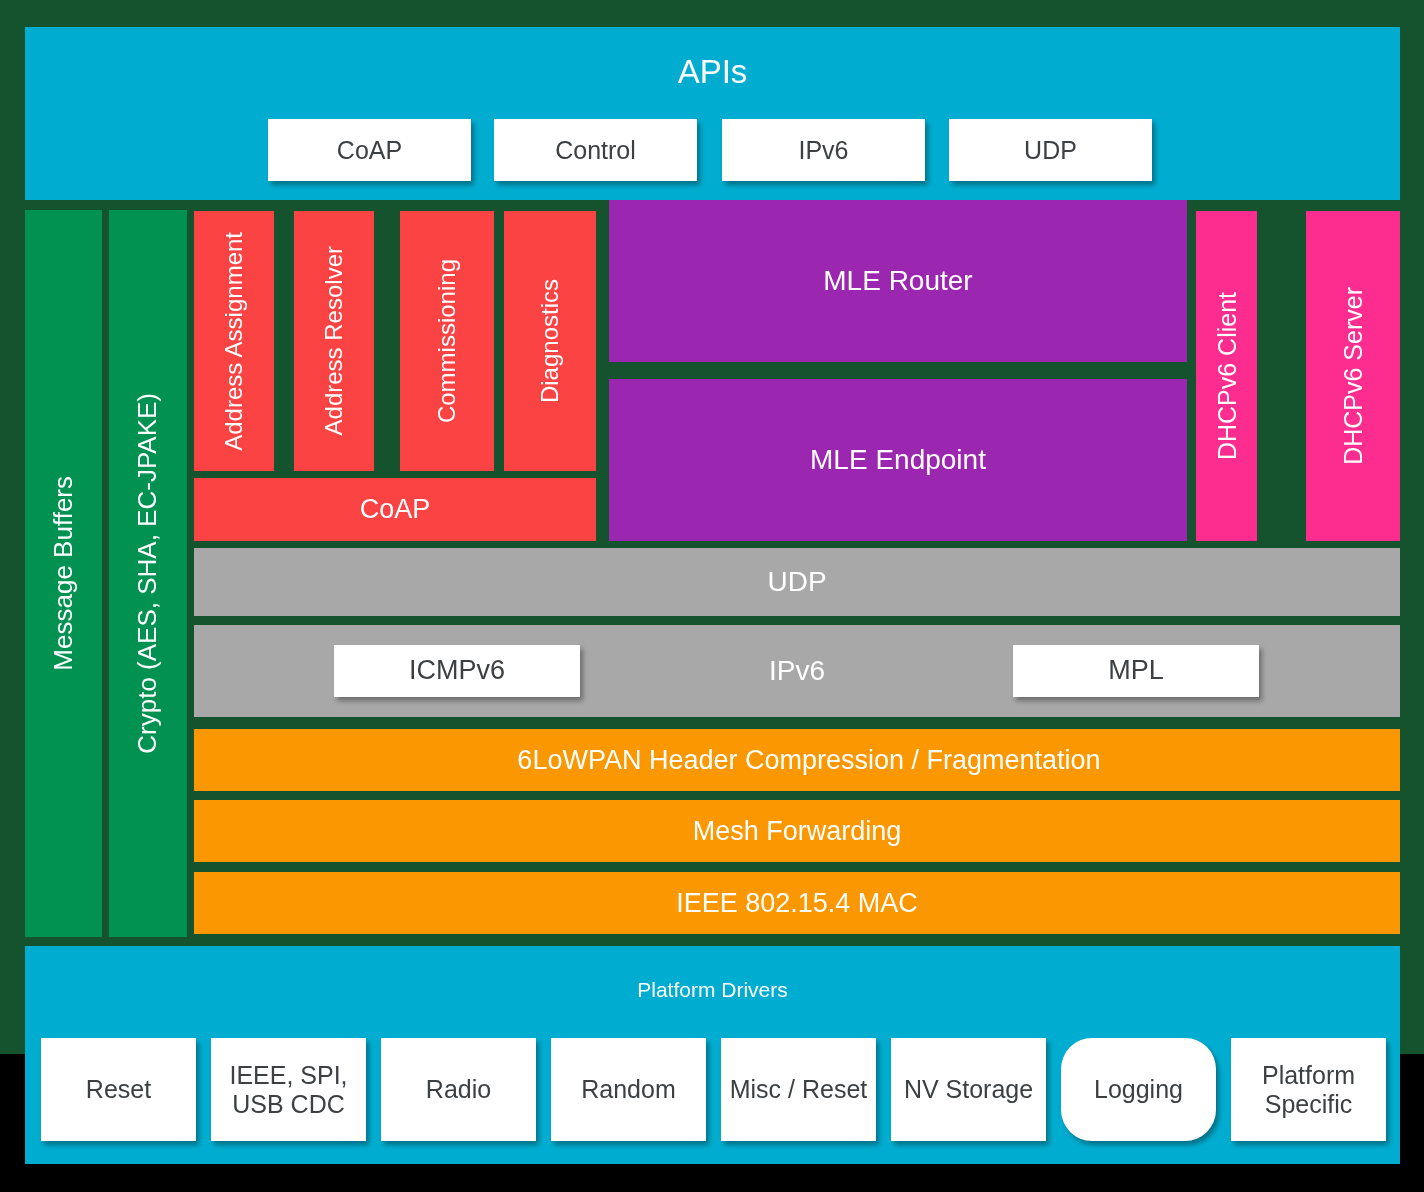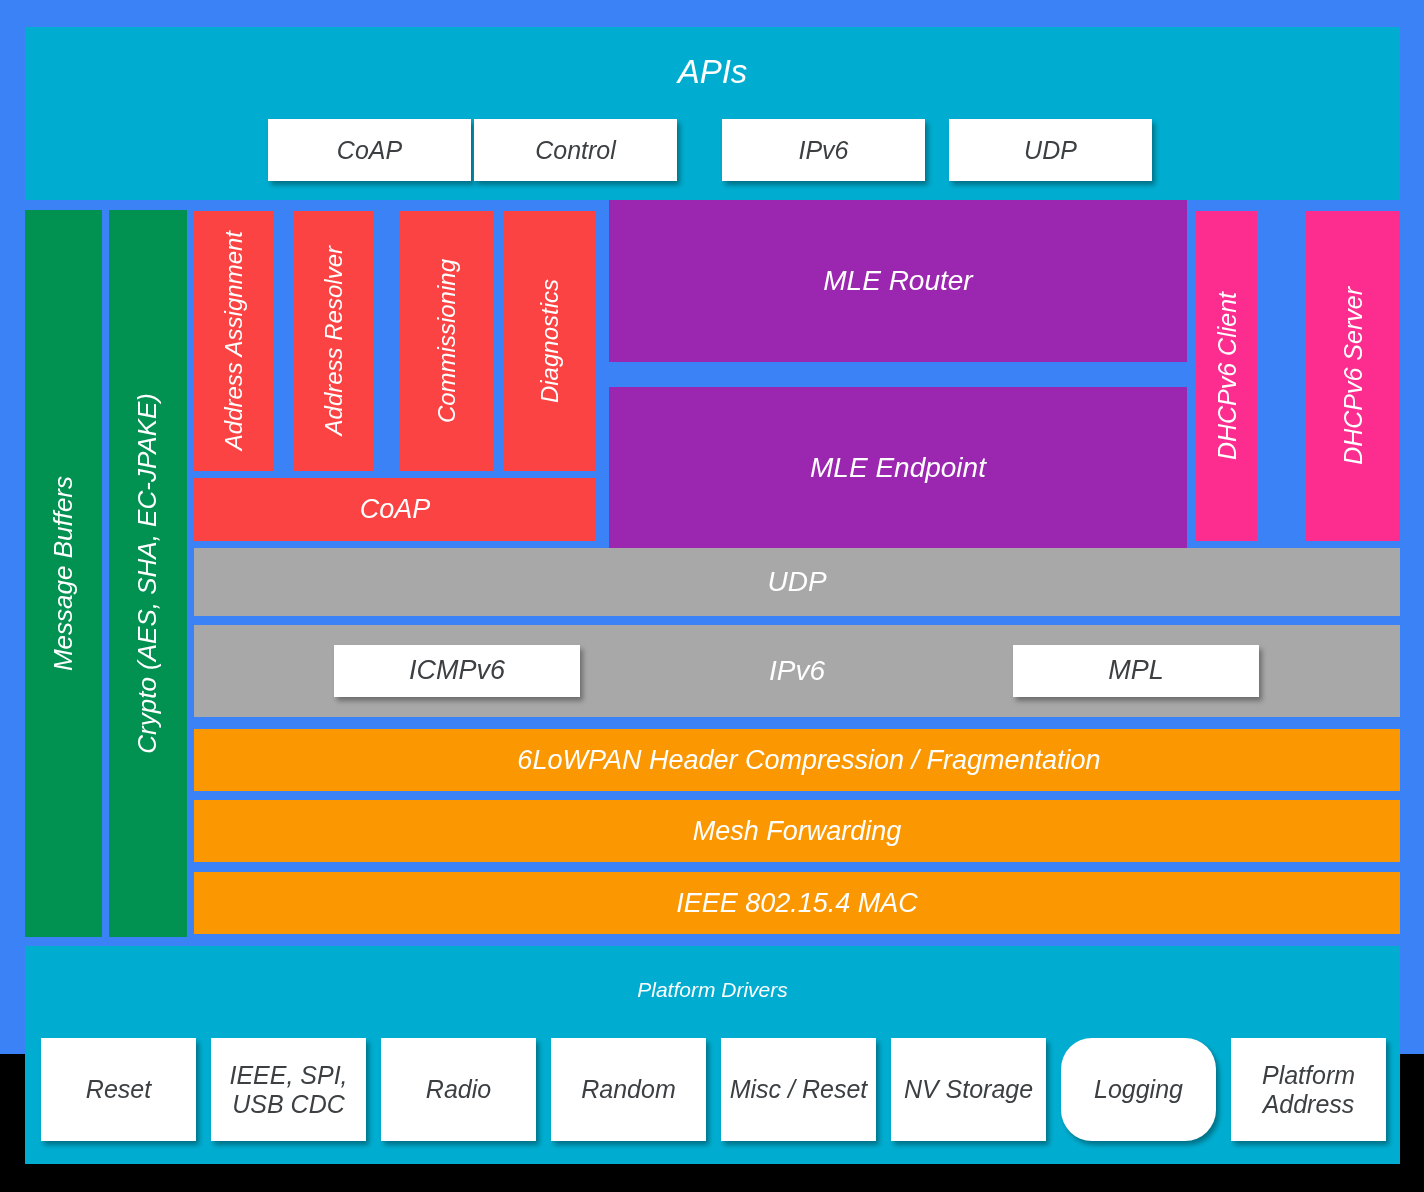--- a/index.html
+++ b/index.html
@@ -10,22 +10,21 @@
   body {
     width: 1424px;
     height: 1192px;
     font-family: "Liberation Sans", sans-serif;
     overflow: hidden;
   }
   #stage {
     position: relative;
     width: 1424px;
     height: 1054px;
-    background: #3b82f6;
-    font-style: italic;
+    background: #14532d;
   }
   .box {
     position: absolute;
     box-sizing: border-box;
     display: flex;
     align-items: center;
     justify-content: center;
     color: #ffffff;
     text-align: center;
     line-height: 1.12;
@@ -69,21 +68,21 @@
   
   #msg-buffers { left: 25px; top: 210px; width: 77px; height: 727px; font-size: 26px; }
   #crypto      { left: 109px; top: 210px; width: 78px; height: 727px; font-size: 26px; }
 
   
   .red-col { top: 211px; height: 260px; font-size: 24px; }
   #coap-red { left: 194px; top: 478px; width: 402px; height: 63px; font-size: 27px; }
 
   
   #mle-router   { left: 609px; top: 200px; width: 578px; height: 162px; font-size: 28px; }
-  #mle-endpoint { left: 609px; top: 379px; width: 578px; height: 162px; font-size: 28px; margin-top: 8px; }
+  #mle-endpoint { left: 609px; top: 379px; width: 578px; height: 162px; font-size: 28px; }
 
   
   #dhcp-client { left: 1196px; top: 211px; width: 61px; height: 330px; font-size: 25px; }
   #dhcp-server { left: 1306px; top: 211px; width: 94px; height: 330px; font-size: 25px; }
 
   
   #udp-row  { left: 194px; top: 548px; width: 1206px; height: 68px; font-size: 28px; }
   #ipv6-row { left: 194px; top: 625px; width: 1206px; height: 92px; font-size: 28px; }
   #icmpv6-chip { left: 334px; top: 645px; width: 246px; height: 52px; font-size: 27px; }
   #mpl-chip    { left: 1013px; top: 645px; width: 246px; height: 52px; font-size: 27px; }
@@ -104,21 +103,21 @@
 </style>
 </head>
 <body>
 
 <div id="stage">
 
   <div class="box c-cyan" id="apis-band"></div>
   <div id="apis-title">APIs</div>
 
   <div class="chip api-chip" style="left:268px; width:203px;">CoAP</div>
-  <div class="chip api-chip" style="left:474px; width:203px;">Control</div>
+  <div class="chip api-chip" style="left:494px; width:203px;">Control</div>
   <div class="chip api-chip" style="left:722px; width:203px;">IPv6</div>
   <div class="chip api-chip" style="left:949px; width:203px;">UDP</div>
 
   <div class="box c-green" id="msg-buffers">
     <span class="vert">Message Buffers</span>
   </div>
   <div class="box c-green" id="crypto">
     <span class="vert">Crypto (AES, SHA, EC-JPAKE)</span>
   </div>
 
@@ -159,15 +158,15 @@
   <div class="box c-cyan" id="pd-band"></div>
   <div id="pd-title">Platform Drivers</div>
 
   <div class="chip pd-chip" style="left:41px; width:155px;">Reset</div>
   <div class="chip pd-chip" style="left:211px; width:155px;">IEEE, SPI, USB CDC</div>
   <div class="chip pd-chip" style="left:381px; width:155px;">Radio</div>
   <div class="chip pd-chip" style="left:551px; width:155px;">Random</div>
   <div class="chip pd-chip" style="left:721px; width:155px;">Misc / Reset</div>
   <div class="chip pd-chip" style="left:891px; width:155px;">NV Storage</div>
   <div class="chip pd-chip" style="left:1061px; width:155px;border-radius:31px;">Logging</div>
-  <div class="chip pd-chip" style="left:1231px; width:155px;">Platform Address</div>
+  <div class="chip pd-chip" style="left:1231px; width:155px;">Platform Specific</div>
 
 </div>
 
 </body></html>

